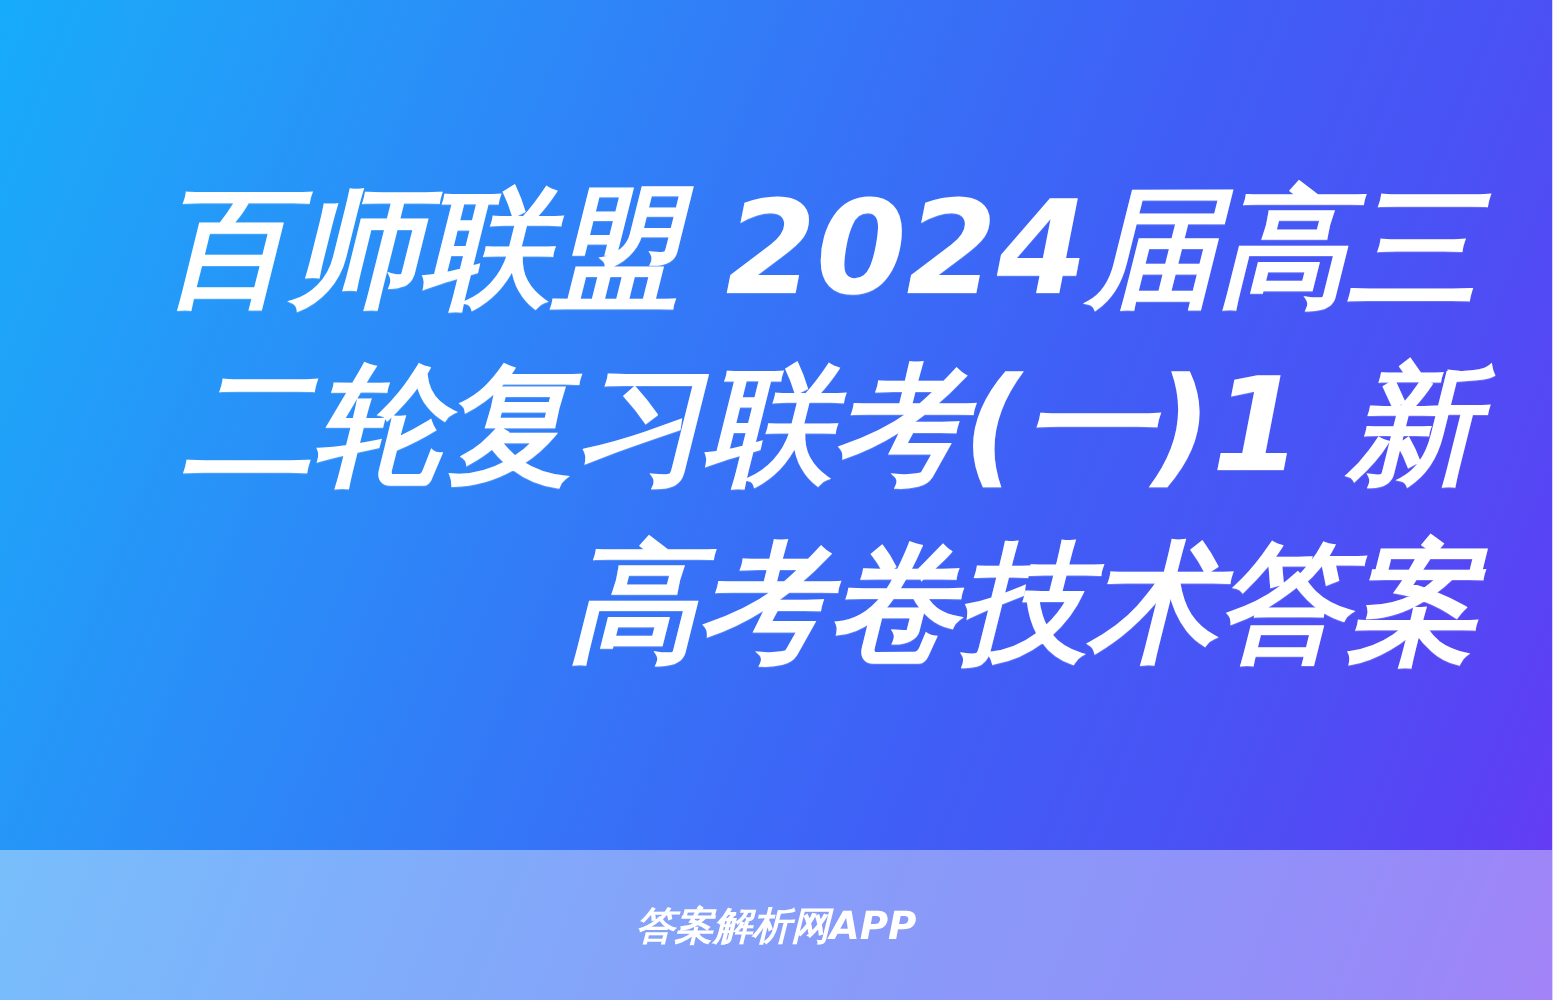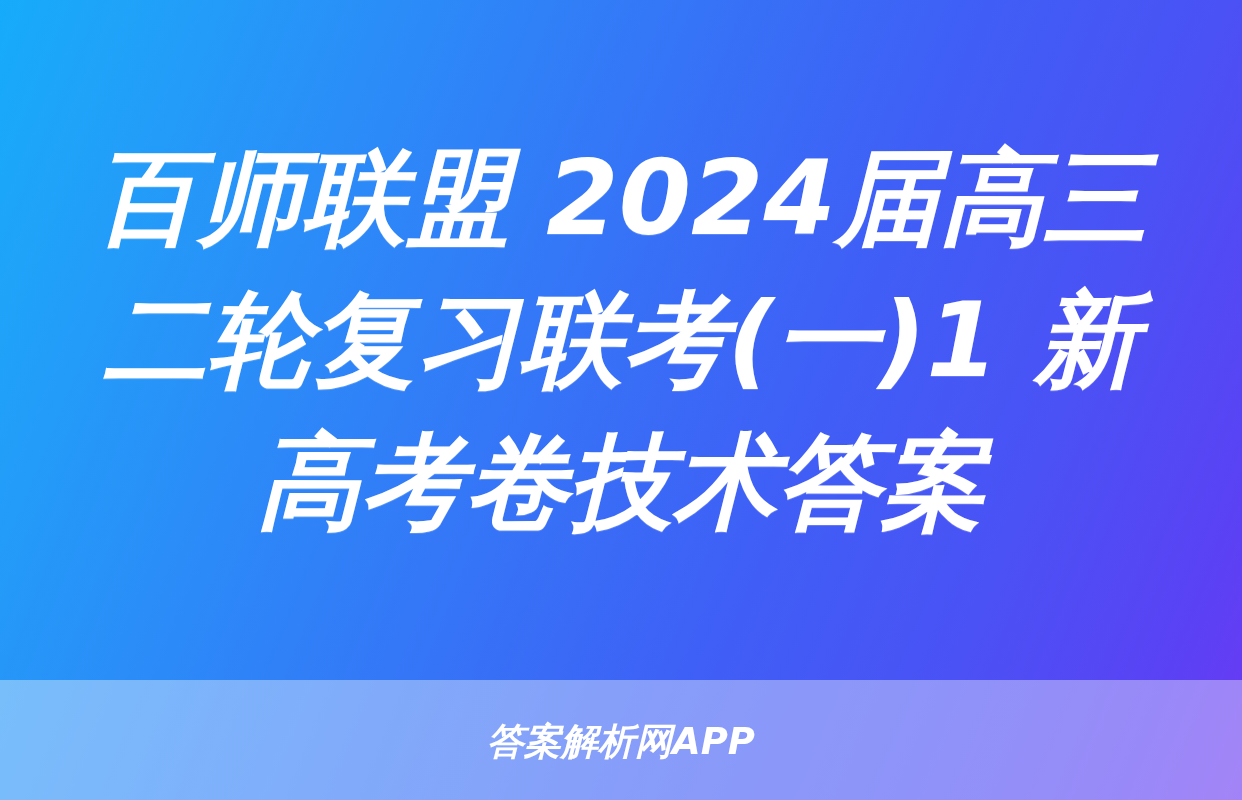--- a/index.html
+++ b/index.html
@@ -40,21 +40,21 @@
     flex-direction: column;
     align-items: center;
     justify-content: center;
     box-sizing: border-box;
     padding: 0 60px;
   }
 
   .hero-title {
     margin: 0;
     width: 100%;
-    text-align: center;
+    text-align: right;
     color: #ffffff;
     font-family: "DejaVu Sans", "Liberation Sans", sans-serif;
     font-weight: bold;
     font-style: italic;
     font-size: 104px;
     line-height: 142px;
     letter-spacing: 0px;
     white-space: normal;
     text-shadow: 0 1px 0 rgba(255,255,255,0.18);
   }
@@ -70,21 +70,21 @@
     display: flex;
     align-items: center;
     justify-content: center;
   }
 
   .footer-text {
     color: #ffffff;
     font-family: "DejaVu Sans", "Liberation Sans", sans-serif;
     font-weight: bold;
     font-style: italic;
-    font-size: 37px;
+    font-size: 31px;
     line-height: 47px;
     letter-spacing: 0px;
     white-space: nowrap;
     margin: 0;
     padding-top: 2px;
   }
 </style>
 </head>
 <body>
 

